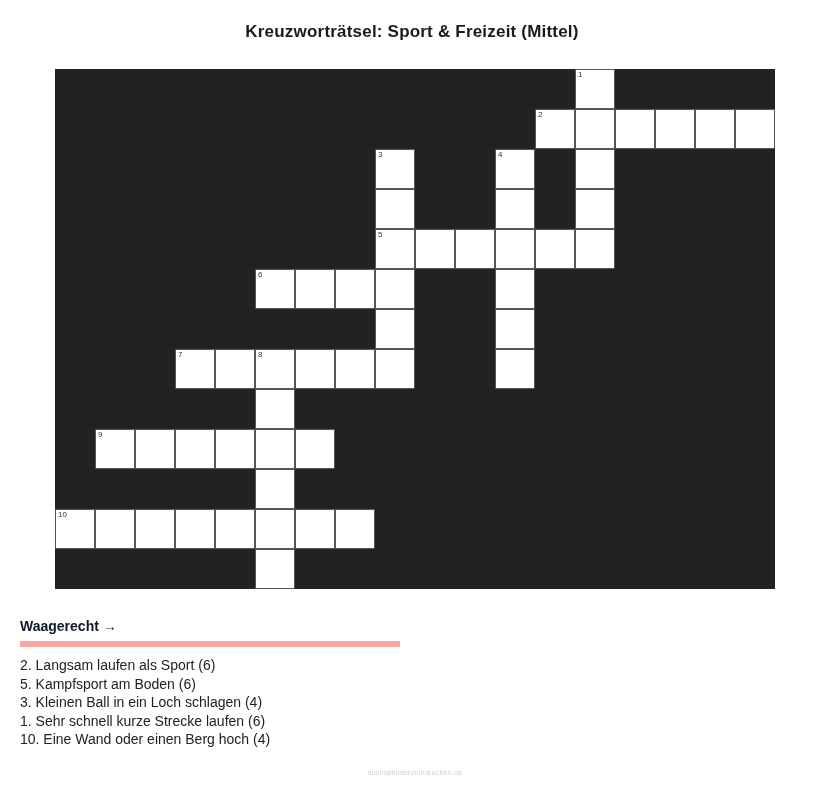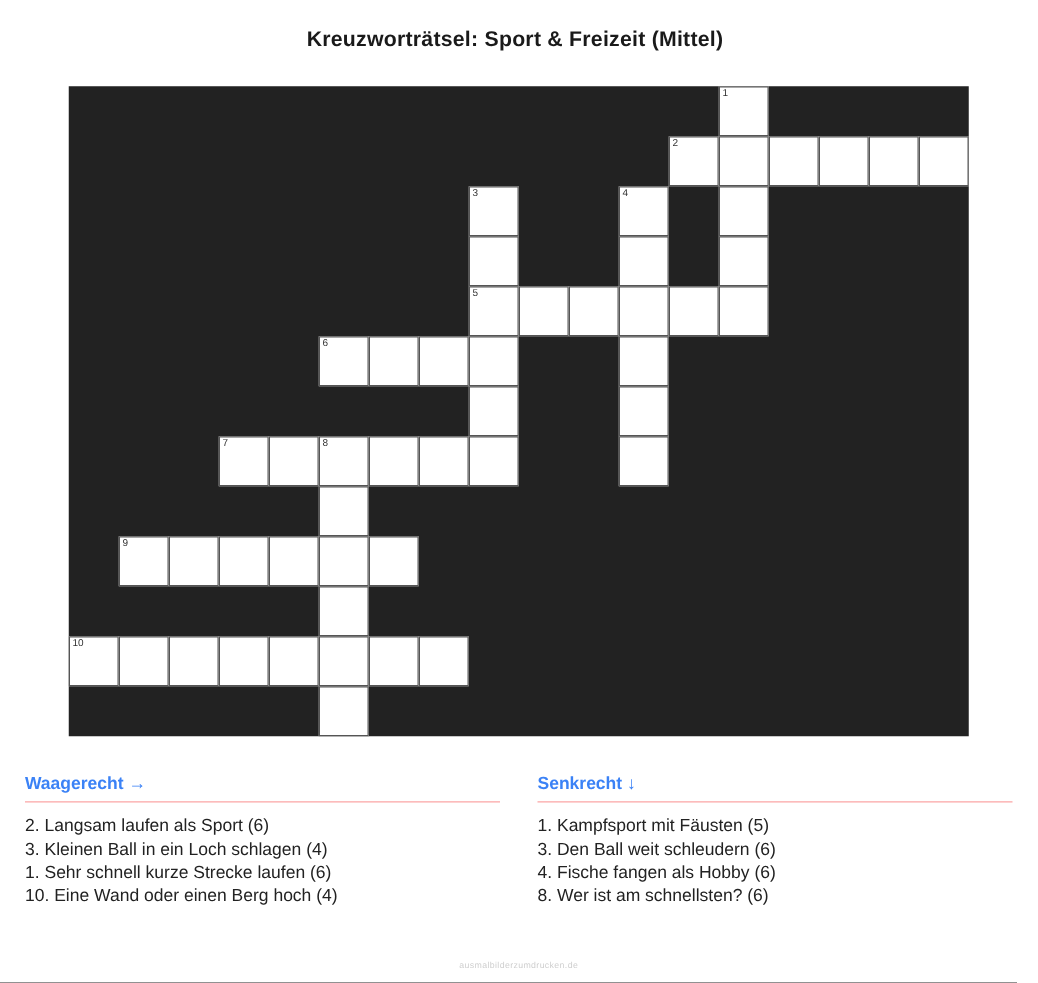--- a/index.html
+++ b/index.html
@@ -62,23 +62,23 @@
     width: 790px;
     display: flex;
     gap: 30px;
   }
   .clue-col {
     width: 380px;
   }
   .clue-head {
     font-size: 14px;
     font-weight: bold;
-    color: #3b82f6;
+    color: #0f172a;
     padding-bottom: 7px;
-    border-bottom: 1px solid #fca5a5;
+    border-bottom: 6px solid #fca5a5;
     margin-bottom: 9px;
   }
   .clue-item {
     font-size: 14px;
     line-height: 18.5px;
     color: #222222;
   }
   .watermark {
     position: absolute;
     top: 769px;
@@ -168,31 +168,23 @@
       <div class="cell" style="left: 240px; top: 440px; background: rgb(255, 255, 255);"></div>
       <div class="cell" style="left: 280px; top: 440px; background: rgb(255, 255, 255);"></div>
       <div class="cell" style="left: 200px; top: 480px; background: rgb(255, 255, 255);"></div>
     </div>
 
   <div class="clues">
     <div class="clue-col">
       <div class="clue-head">Waagerecht →</div>
       <div id="across-list">
           <div class="clue-item">2. Langsam laufen als Sport (6)</div>
+          <div class="clue-item">5. Kampfsport am Boden (6)</div>
           <div class="clue-item">3. Kleinen Ball in ein Loch schlagen (4)</div>
           <div class="clue-item">1. Sehr schnell kurze Strecke laufen (6)</div>
           <div class="clue-item">10. Eine Wand oder einen Berg hoch (4)</div>
-        </div>
-    </div>
-    <div class="clue-col">
-      <div class="clue-head">Senkrecht ↓</div>
-      <div id="down-list">
-          <div class="clue-item">1. Kampfsport mit Fäusten (5)</div>
-          <div class="clue-item">3. Den Ball weit schleudern (6)</div>
-          <div class="clue-item">4. Fische fangen als Hobby (6)</div>
-          <div class="clue-item">8. Wer ist am schnellsten? (6)</div>
         </div>
     </div>
   </div>
 
   <div class="watermark">ausmalbilderzumdrucken.de</div>
 
 </div>
 
 </body></html>

